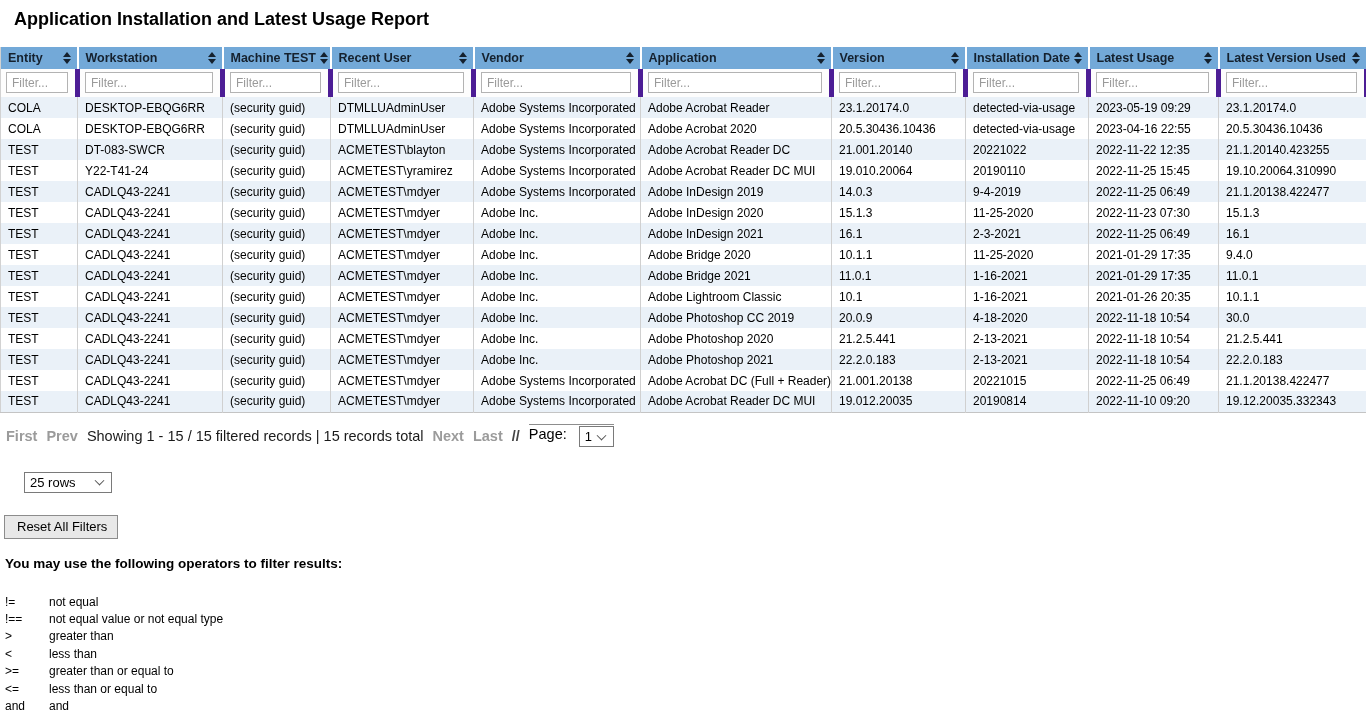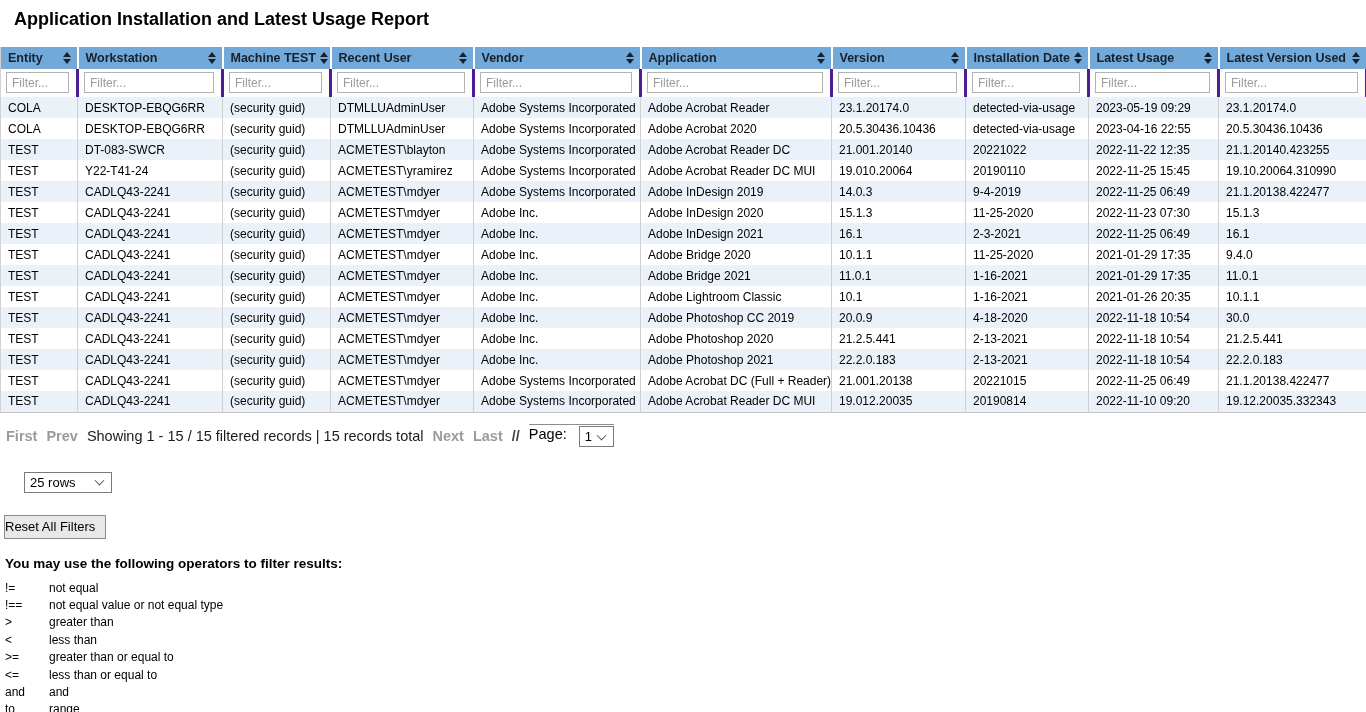--- a/index.html
+++ b/index.html
@@ -37,21 +37,21 @@
     cursor: pointer;
   }
   .th-inner { display: flex; align-items: center; justify-content: space-between; }
   .sort-icon { display: inline-flex; flex-direction: column; gap: 2px; margin-left: 4px; flex: 0 0 auto; }
   .tri { width: 0; height: 0; border-left: 4px solid transparent; border-right: 4px solid transparent; display: block; }
   .tri.up { border-bottom: 5px solid #15212e; }
   .tri.down { border-top: 5px solid #15212e; }
   tr.filter-row th {
     background: #fdfdfd;
     padding: 3px 7px 4px 5px;
-    border-right: 3px solid #4c1d95;
+    border-right: 5px solid #4c1d95;
     height: 27px;
     text-align: left;
   }
   .filter-input {
     width: 100%;
     height: 21px;
     border: 1px solid #b3b3b3;
     padding: 2px 5px;
     font-size: 12px;
     font-family: "Liberation Sans", sans-serif;
@@ -97,24 +97,24 @@
     border-right: 1.4px solid #555; border-bottom: 1.4px solid #555;
     transform: translateY(-70%) rotate(45deg);
     pointer-events: none;
   }
   .rows-select-row { margin: 24px 0 0 4px; padding-left: 20px; }
   .rows-select-wrap select { min-width: 86px; }
   .reset-row { margin: 22px 0 0 4px; }
   .reset-btn {
     font-size: 13px; font-family: "Liberation Sans", sans-serif;
     background: #e8e8e8; border: 1px solid #8c8c8c;
-    padding: 3px 10px 4px 0; color: #000; cursor: pointer;
+    padding: 3px 10px 4px 12px; color: #000; cursor: pointer;
   }
   .ops { margin: 17px 0 0 5px; }
-  .ops-title { font-weight: bold; font-size: 13.5px; margin-bottom: 9px; }
+  .ops-title { font-weight: bold; font-size: 13.5px; margin-bottom: 23px; }
   .op-row { display: flex; font-size: 12px; line-height: 17.4px; }
   .op-sym { width: 44px; flex: 0 0 44px; }
 </style>
 </head>
 <body>
 
 <div class="title">Application Installation and Latest Usage Report</div>
 
 <table class="report">
     <colgroup>

